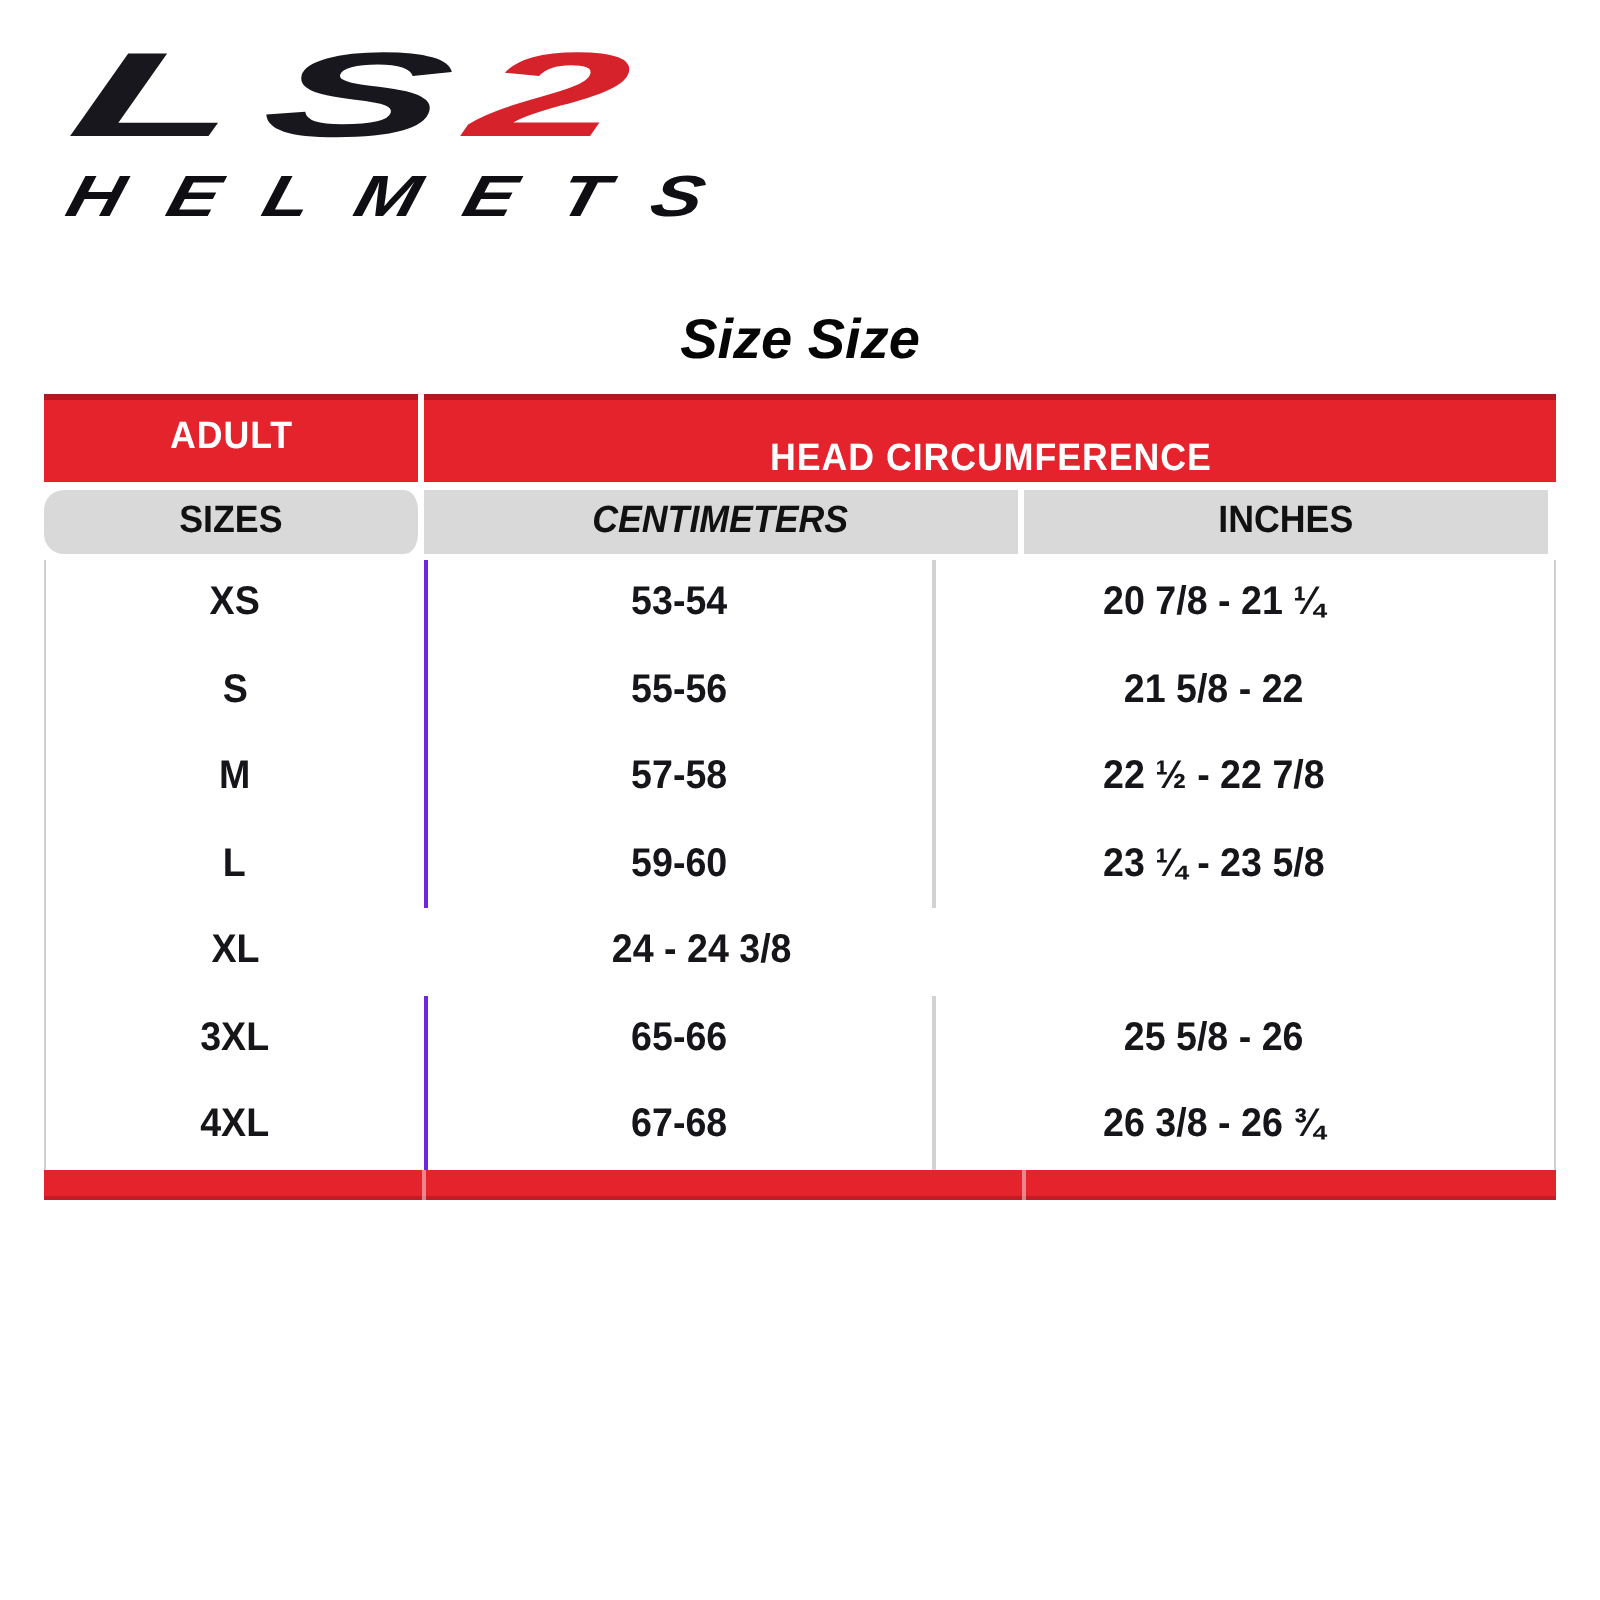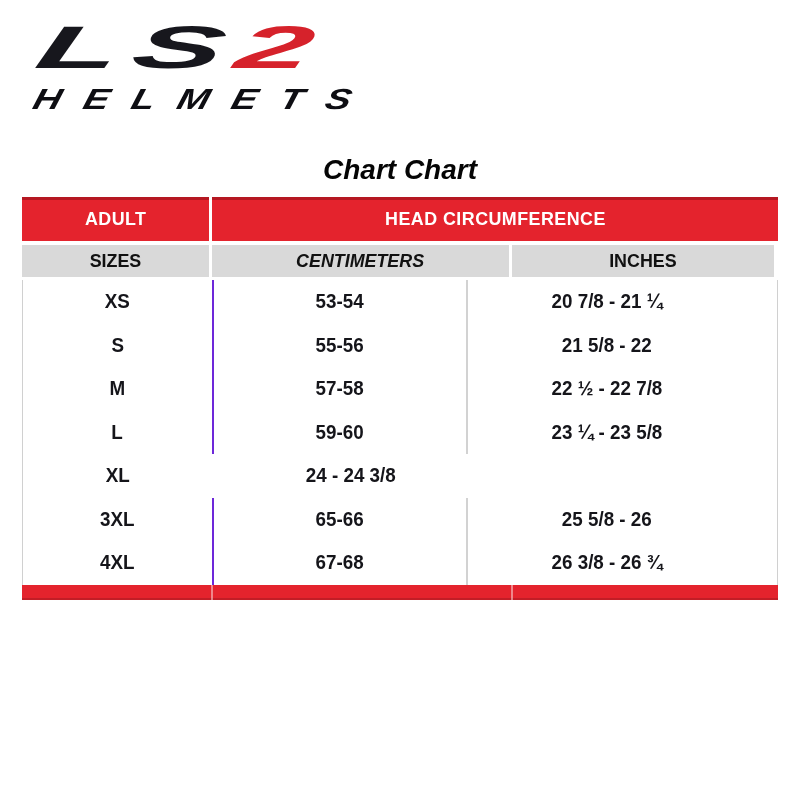--- a/index.html
+++ b/index.html
@@ -48,31 +48,31 @@
   .band-red { display: flex; height: 44px; margin-bottom: 4px; }
   .band-red .hcell {
     background: var(--red, #e4232d);
     color: #ffffff;
     display: flex; align-items: center; justify-content: center;
     font-weight: bold; font-size: 19px; letter-spacing: 0.5px;
     box-shadow: inset 0 3px 0 rgba(85, 0, 8, 0.32);
     box-sizing: border-box;
   }
   .band-red .c1 { width: 190px; border-right: 3px solid #ffffff; }
-  .band-red .c23 { width: 566px; }
+  .band-red .c23 { width: 566px; align-items: flex-end; }
 
   .band-gray { display: flex; height: 32px; margin-bottom: 3px; }
   .band-gray .gcell {
     background: var(--gray, #d9d9d9);
     color: #111111;
     display: flex; align-items: center; justify-content: center;
     font-weight: bold; font-size: 19px;
     box-sizing: border-box;
   }
-  .band-gray .g1 { width: 190px; border-right: 3px solid #ffffff; }
+  .band-gray .g1 { width: 190px; border-right: 3px solid #ffffff; border-radius: 10px; }
   .band-gray .g2 { width: 300px; border-right: 3px solid #ffffff; font-style: italic; }
   .band-gray .g3 { width: 262px; }
 
   .tbody {
     border-left: 1px solid #d0d0d0;
     border-right: 1px solid #d0d0d0;
     box-sizing: border-box; width: 756px;
   }
   .drow { display: flex; height: 43.5px; }
   .dcell {
@@ -103,21 +103,21 @@
 <body>
 
 <div class="stage">
 
   <div class="logo">
     <div class="logo-main"><span class="ls">LS</span><span class="two">2</span></div>
     <br>
     <div class="logo-sub">HELMETS</div>
   </div>
 
-  <div class="chart-title">Chart Chart</div>
+  <div class="chart-title">Size Size</div>
 
   <div class="sizetable">
 
     <div class="band-red">
       <div class="hcell c1">
           <span class="cond">ADULT</span>
         </div>
       <div class="hcell c23">
           <span class="cond">HEAD CIRCUMFERENCE</span>
         </div>

